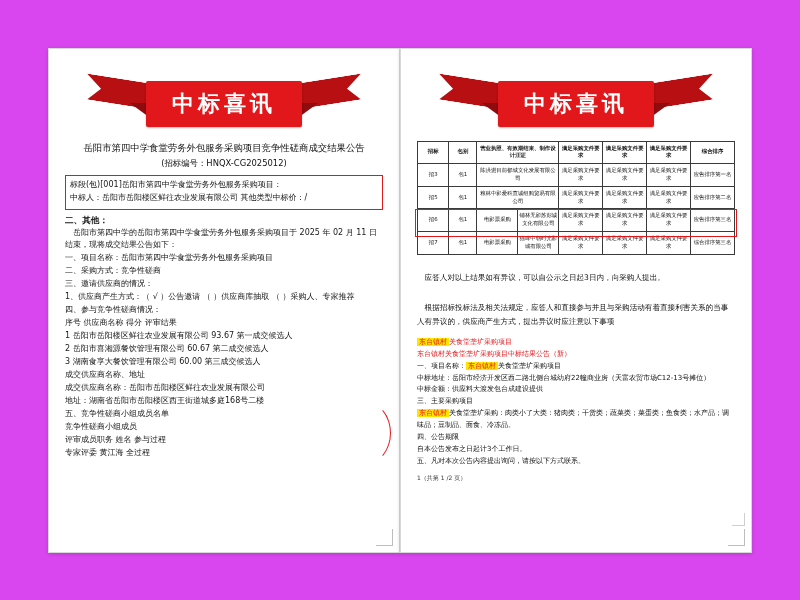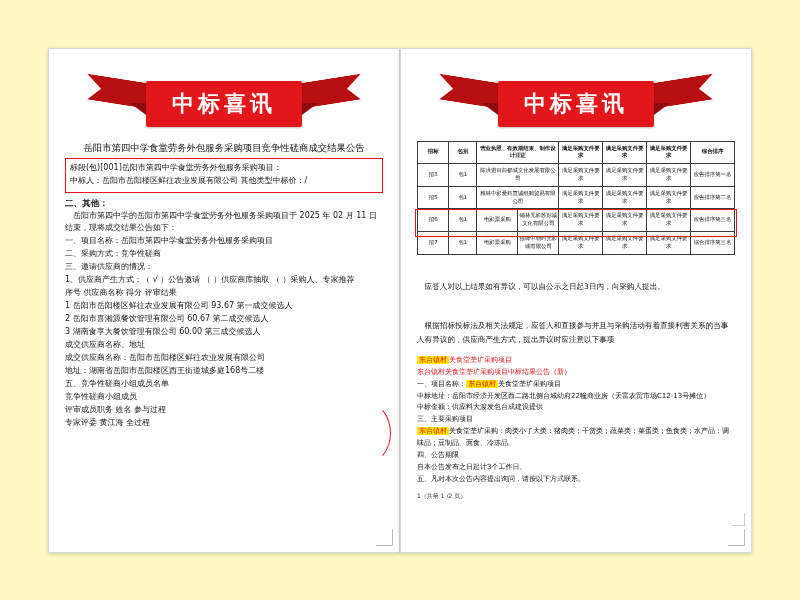--- a/index.html
+++ b/index.html
@@ -8,21 +8,21 @@
     background: #ffffff;
     width: 800px;
     height: 600px;
     overflow: hidden;
     font-family: "DejaVu Sans", "Liberation Sans", sans-serif;
   }
   .stage {
     position: relative;
     width: 800px;
     height: 600px;
-    background: #fef9c3;
+    background: #d946ef;
     display: flex;
     align-items: center;
     justify-content: center;
   }
   .page {
     position: relative;
     width: 352px;
     height: 505px;
     background: #ffffff;
     border: 1px solid #d8d8d8;
@@ -154,21 +154,21 @@
     left: -2px;
     right: -2px;
     border: 1.5px solid #e2171b;
     pointer-events: none;
   }
   .para2 {
     font-size: 7.6px;
     color: #111;
     line-height: 1.85;
     text-indent: 1em;
-    margin-top: 25px;
+    margin-top: 16px;
   }
   .redtext {
     color: #e2171b;
     font-size: 7px;
     line-height: 1.7;
   }
   .blk {
     font-size: 7px;
     color: #111;
     line-height: 1.7;
@@ -216,35 +216,37 @@
 
     <div class="ribbon-wrap">
       <div class="ribbon-tail left"></div>
       <div class="ribbon-tail right"></div>
       <div class="ribbon-fold left"></div>
       <div class="ribbon-fold right"></div>
       <div class="ribbon">中标喜讯</div>
     </div>
 
     <div class="doc-title">岳阳市第四中学食堂劳务外包服务采购项目竞争性磋商成交结果公告</div>
+    <div class="doc-subtitle">(招标编号：HNQX-CG2025012)</div>
 
 
     <div class="redbox">
       <div class="line">标段(包)[001]岳阳市第四中学食堂劳务外包服务采购项目：</div>
       <div class="line">中标人：岳阳市岳阳楼区鲜往农业发展有限公司          其他类型中标价：/</div>
     </div>
 
     <div class="sec-head">二、其他：</div>
 
     <div>
       <div class="line">岳阳市第四中学的岳阳市第四中学食堂劳务外包服务采购项目于 2025 年 02 月 11 日结束，现将成交结果公告如下：</div>
       <div class="line noind">一、项目名称：岳阳市第四中学食堂劳务外包服务采购项目</div>
       <div class="line noind">二、采购方式：竞争性磋商</div>
       <div class="line noind">三、邀请供应商的情况：</div>
       <div class="line noind">1、供应商产生方式：（ √ ）公告邀请 （ ）供应商库抽取 （ ）采购人、专家推荐</div>
+      <div class="line noind">四、参与竞争性磋商情况：</div>
       <div class="line noind">序号  供应商名称  得分  评审结果</div>
       <div class="line noind">1 岳阳市岳阳楼区鲜往农业发展有限公司 93.67   第一成交候选人</div>
       <div class="line noind">2 岳阳市喜湘源餐饮管理有限公司 60.67   第二成交候选人</div>
       <div class="line noind">3 湖南食享大餐饮管理有限公司 60.00   第三成交候选人</div>
       <div class="line noind">成交供应商名称、地址</div>
       <div class="line noind">成交供应商名称：岳阳市岳阳楼区鲜往农业发展有限公司</div>
       <div class="line noind">地址：湖南省岳阳市岳阳楼区西王街道城多庭168号二楼</div>
       <div class="line noind">五、竞争性磋商小组成员名单</div>
       <div class="line noind">竞争性磋商小组成员</div>
       <div class="line noind">评审成员职务  姓名  参与过程</div>

